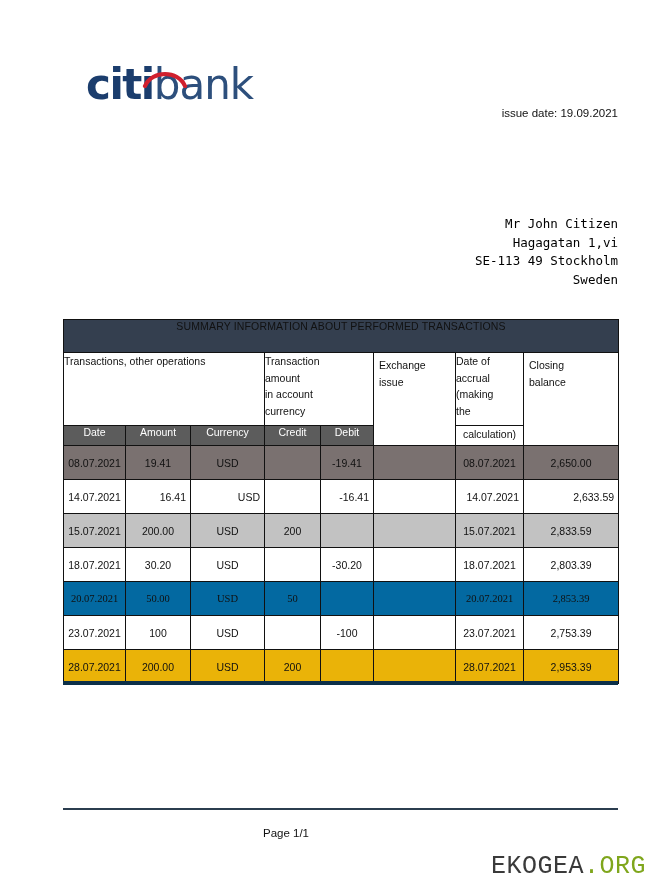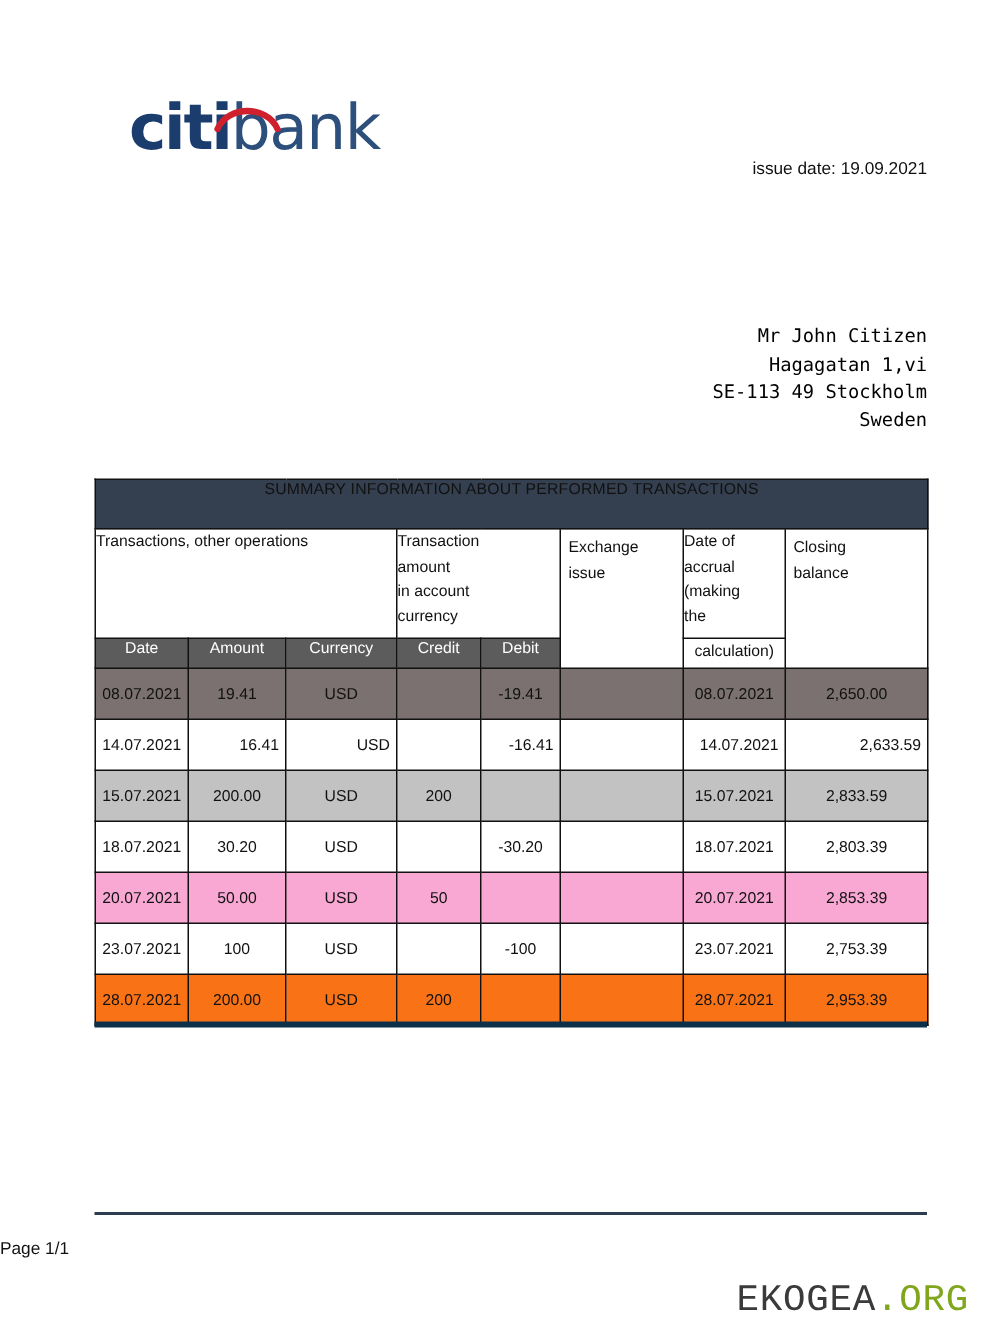--- a/index.html
+++ b/index.html
@@ -158,23 +158,23 @@
     vertical-align: middle;
     font-size: 10.5px;
     padding: 0 4px;
   }
   tr.datarow td.first { text-align: center; }
 
   tr.shade0 td { background: #7a7170; }
   tr.shade1 td { background: #ffffff; text-align: right; }
   tr.shade2 td { background: #c2c2c2; }
   tr.shade3 td { background: #ffffff; }
-  tr.shade4 td { background: #f9a8d4; }
+  tr.shade4 td { background: #0369a1; font-family: Liberation Serif, serif; }
   tr.shade5 td { background: #ffffff; }
-  tr.shade6 td { background: #f97316; }
+  tr.shade6 td { background: #eab308; }
 
   
   .rule-mid {
     position: absolute;
     left: 63px;
     top: 681px;
     width: 555px;
     height: 4px;
     background: #0c3049;
   }
@@ -185,20 +185,21 @@
     width: 555px;
     height: 2px;
     background: #2b3d4f;
   }
 
   .page-num {
     position: absolute;
     left: 0;
     top: 827px;
     width: 572px;
+    text-align: center;
     font-size: 11.5px;
     color: #111111;
   }
 
   
   .watermark {
     position: absolute;
     right: 22px;
     top: 852px;
     font-size: 25px;

